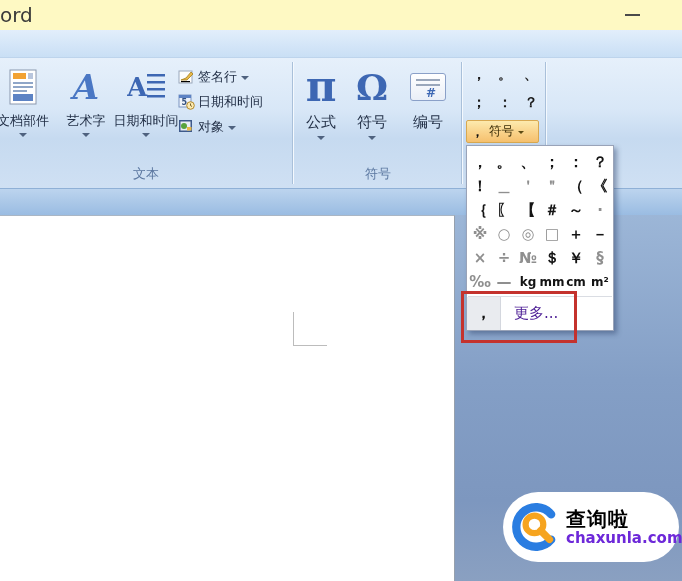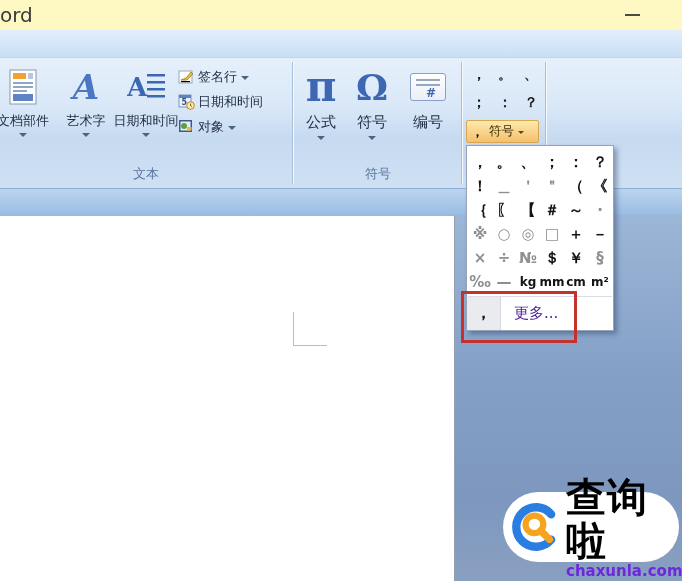--- a/index.html
+++ b/index.html
@@ -78,21 +78,21 @@
   .more-gutter{width:33px;background:#e9ebef;border-right:1px solid #d4d7de;display:flex;
     align-items:center;justify-content:center;font-size:16px;font-weight:700;color:#111;}
   .more-label{display:flex;align-items:center;padding-left:13px;font-size:15px;color:#4c1d95;}
   .red-box{position:absolute;left:461px;top:291px;width:110px;height:46px;
     border:3px solid #c4322d;z-index:60;pointer-events:none;}
   
   .watermark{position:absolute;left:503px;top:492px;width:176px;height:70px;background:#ffffff;
     border-radius:35px;z-index:40;display:flex;align-items:center;}
   .wm-logo{margin-left:7px;flex:0 0 auto;}
   .wm-text{margin-left:4px;}
-  .wm-brand{font-size:40px;font-weight:700;color:#000;line-height:1.1;letter-spacing:1px;}
+  .wm-brand{font-size:20px;font-weight:700;color:#000;line-height:1.1;letter-spacing:1px;}
   .wm-domain{font-size:15px;font-weight:700;color:#6d28d9;line-height:1;margin-top:1px;}
   
   .svg-icon{display:block;}
 </style>
 </head>
 <body>
 
 <div class="screen">
 
   <div class="titlebar">

